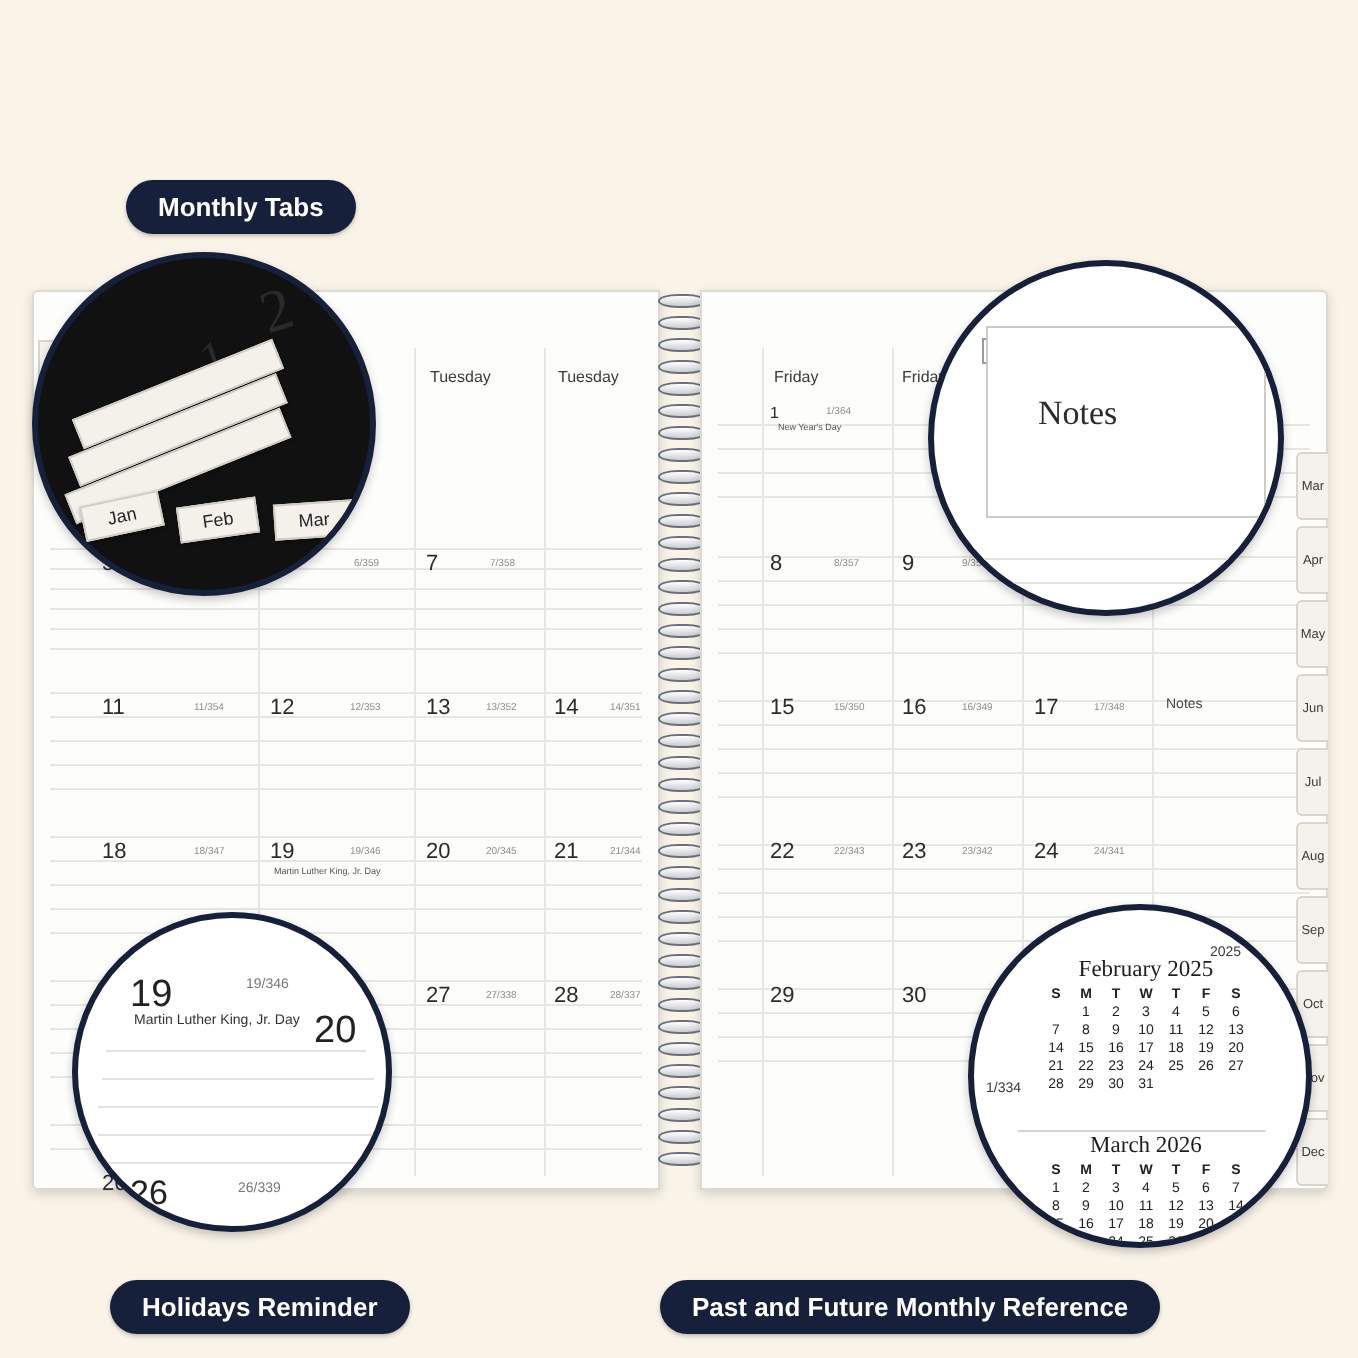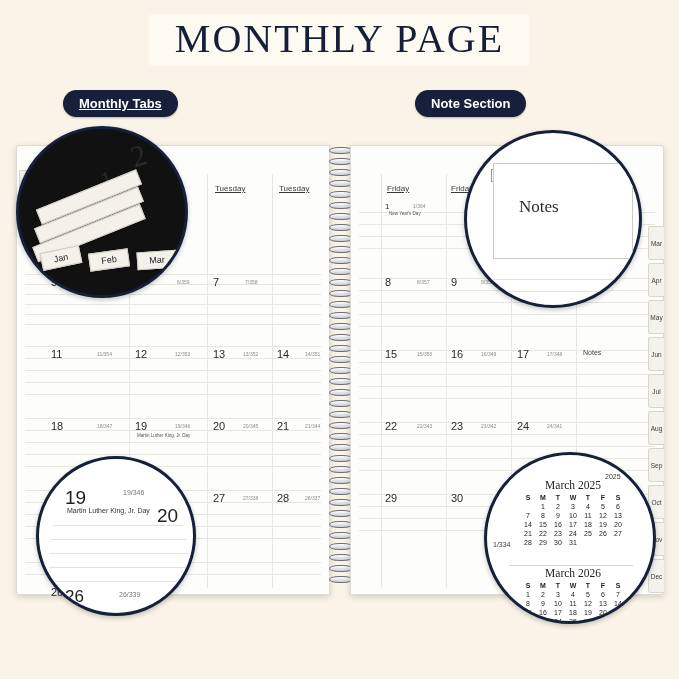--- a/index.html
+++ b/index.html
@@ -44,21 +44,21 @@
     color: #ffffff;
     border-radius: 14px;
     font-size: 13px;
     font-weight: bold;
     padding: 7px 16px;
     white-space: nowrap;
     line-height: 1;
     z-index: 40;
     box-shadow: 0 1px 2px rgba(0,0,0,0.25);
   }
-  #pill-monthly-tabs { left: 63px;  top: 90px; text-decoration: underline; }
+  #pill-monthly-tabs { left: 63px;  top: 90px; }
   #pill-note-section { left: 415px; top: 90px; }
   #pill-holidays     { left: 55px;  top: 640px; }
   #pill-past-future  { left: 330px; top: 640px; }
 
   
   .planner {
     position: absolute;
     left: 8px; top: 145px;
     width: 663px; height: 450px;
   }
@@ -95,21 +95,21 @@
     font-size: 8px; color: #2b2b2b;
     font-family: "Liberation Sans", sans-serif;
   }
   .daynum.big { font-size: 11px; }
   .julian {
     position: absolute;
     font-size: 5px; color: #8c8c8c;
   }
   .colhead {
     position: absolute;
-    font-size: 8px; color: #3a3a3a; text-decoration: underline;
+    font-size: 8px; color: #3a3a3a;
   }
   .vdiv {
     position: absolute; top: 28px; bottom: 6px;
     width: 1px; background: #e7e6e1;
   }
   .holiday-note {
     position: absolute;
     font-size: 4.5px; color: #555;
   }
   .notes-col {
@@ -234,25 +234,20 @@
   .ref-daynum {
     position: absolute;
     font-size: 7px; color: #3a3a3a;
   }
 </style>
 </head>
 <body>
 
 <div id="stage">
 
-  <div class="title-wrap">
-    <div class="title-plate">
-      <div class="title">MONTHLY PAGE</div>
-    </div>
-  </div>
 
   <div class="planner">
 
     <div class="page left">
       <div class="tabs-left">
         <div class="mtab-l">Jan</div>
       </div>
 
       <div class="colhead" style="left:198px; top:38px;">Tuesday</div>
       <div class="colhead" style="left:262px; top:38px;">Tuesday</div>
@@ -470,21 +465,21 @@
     <div class="lens-rule" style="left:12px; top:122px; width:136px;"></div>
     <div class="h-num" style="left:26px; top:128px; font-size:17px;">26</div>
     <div class="h-small" style="left:80px; top:132px; font-size:7px;">26/339</div>
   </div>
 
   <div class="lens" id="lens-ref">
     <div class="ref-daynum" style="left:6px; top:86px;">1/334</div>
     <div class="ref-daynum" style="left:118px; top:18px;">2025</div>
 
     <div class="mini" style="left:22px; top:24px;">
-      <div class="mtitle">March 2025</div>
+      <div class="mtitle">February 2025</div>
       <table>
         <tbody>
             <tr>
           <th>S</th>
           <th>M</th>
           <th>T</th>
           <th>W</th>
           <th>T</th>
           <th>F</th>
           <th>S</th>
@@ -588,15 +583,16 @@
           <td>26</td>
           <td>27</td>
           <td>28</td>
         </tr>
       </tbody>
         </table>
     </div>
   </div>
 
   <div class="pill" id="pill-monthly-tabs">Monthly Tabs</div>
-  <div class="pill" id="pill-note-section">Note Section</div>
+  <div class="pill" id="pill-holidays">Holidays Reminder</div>
+  <div class="pill" id="pill-past-future">Past and Future Monthly Reference</div>
 
 </div>
 
 </body></html>

